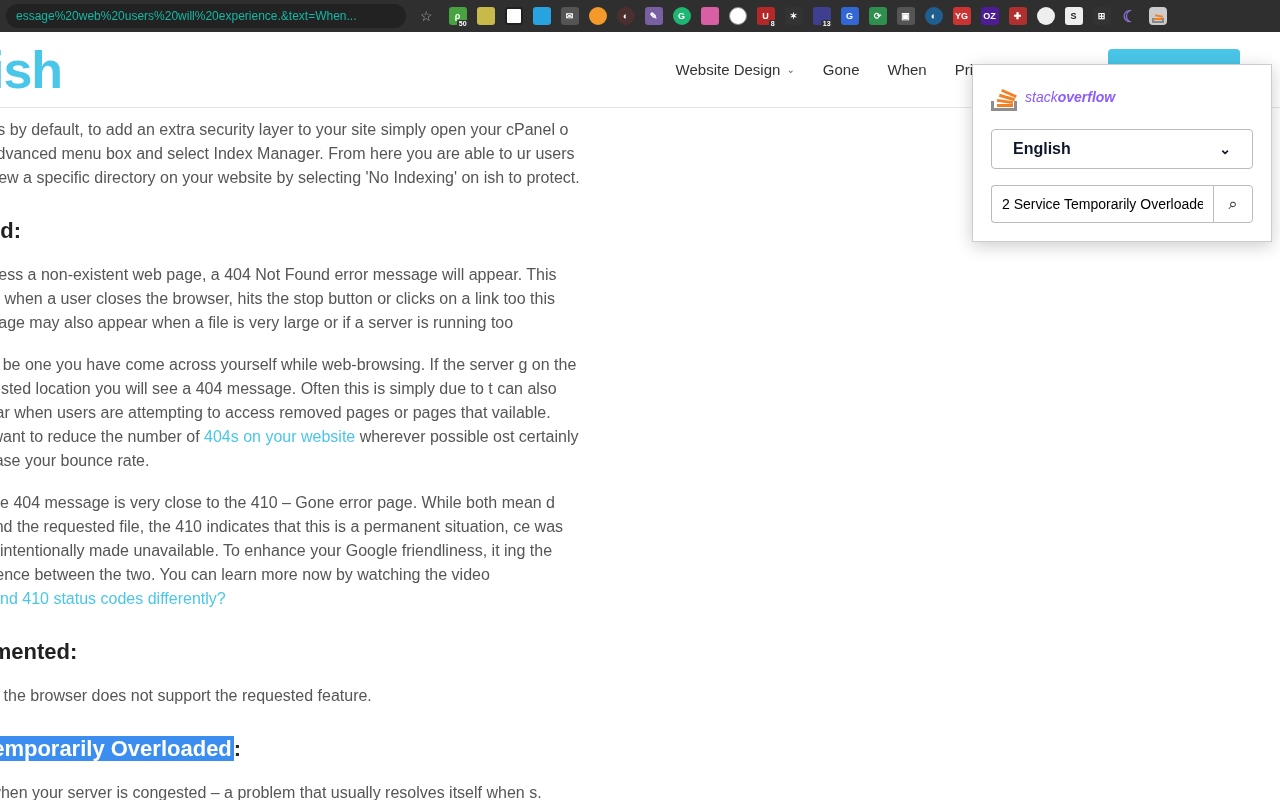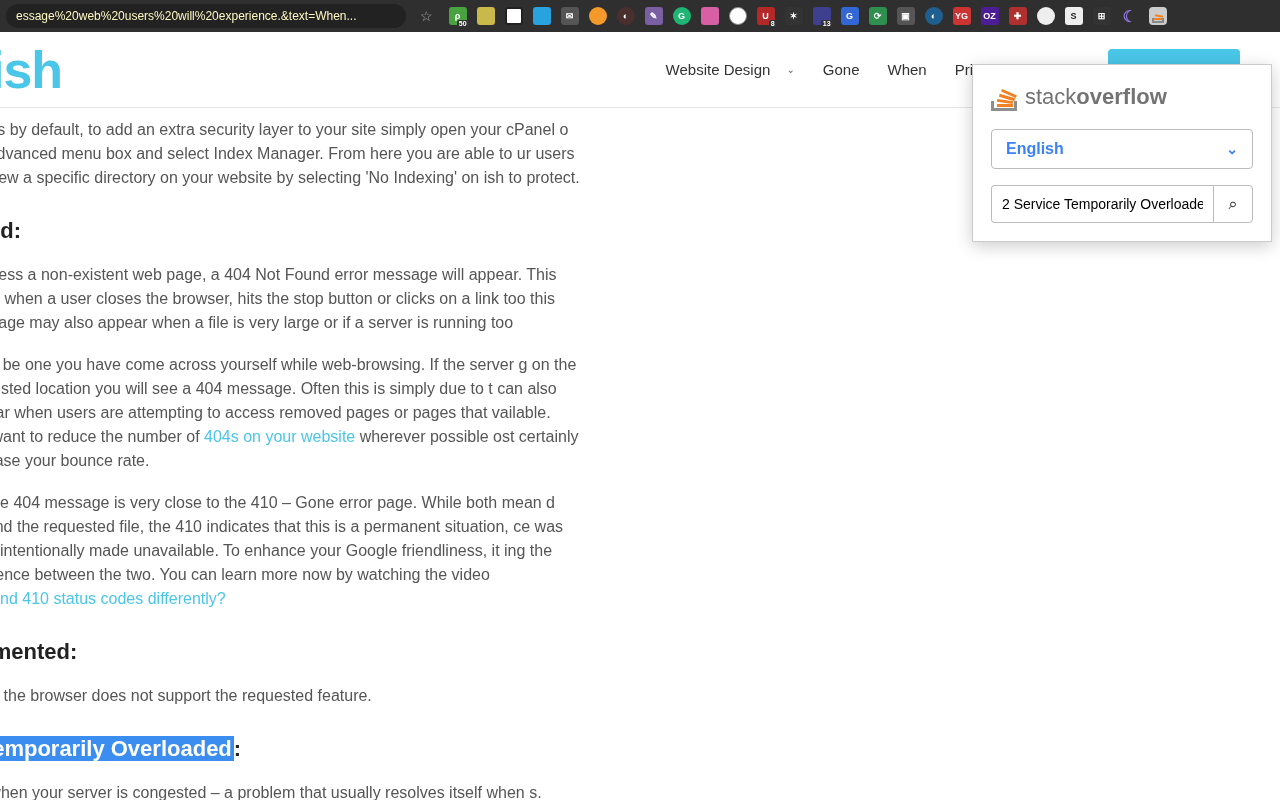--- a/index.html
+++ b/index.html
@@ -1,55 +1,55 @@
 <!DOCTYPE html>
 <html><head>
 <meta charset="utf-8">
 <style>
   * { box-sizing: border-box; margin: 0; padding: 0; }
   html, body { width: 1280px; height: 800px; overflow: hidden; font-family: -apple-system, BlinkMacSystemFont, "Segoe UI", Helvetica, Arial, sans-serif; background: #fff; }
   
   
   .chrome-bar { background: #2f2f2f; height: 32px; display: flex; align-items: center; padding: 0 6px; gap: 8px; position: relative; }
-  .omnibox { background: #222; color: #fef9c3; height: 24px; border-radius: 12px; display: flex; align-items: center; padding: 0 10px; font-size: 12px; width: 400px; flex-shrink: 0; }
+  .omnibox { background: #222; color: #14b8a6; height: 24px; border-radius: 12px; display: flex; align-items: center; padding: 0 10px; font-size: 12px; width: 400px; flex-shrink: 0; }
   .star { color: #aaa; font-size: 14px; margin-left: 6px; }
   .ext-icons { display: flex; gap: 10px; margin-left: 8px; align-items: center; }
   .ext { width: 18px; height: 18px; border-radius: 3px; display: flex; align-items: center; justify-content: center; font-size: 9px; color: #fff; font-weight: bold; position: relative; }
   .badge-num { position: absolute; bottom: -2px; right: -2px; background: #333; color: #fff; font-size: 7px; padding: 0 2px; border-radius: 2px; }
   
   
   .site-header { height: 76px; border-bottom: 1px solid #e5e5e5; display: flex; align-items: center; justify-content: space-between; padding: 0 40px 0 0; background: #fff; }
   .logo-part { font-size: 52px; font-weight: 600; color: #4ac6e8; letter-spacing: -1px; margin-left: -10px; font-family: sans-serif; }
   .nav { display: flex; gap: 28px; align-items: center; }
   .nav a { color: #333; text-decoration: none; font-size: 15px; font-weight: 500; }
-  .nav .wd { display: flex; align-items: center; gap: 16px; }
+  .nav .wd { display: flex; align-items: center; gap: 6px; }
   .chev { font-size: 10px; color: #666; }
   .cta-btn { background: #4ac6e8; color: #fff; border: none; padding: 12px 20px; border-radius: 4px; font-size: 15px; font-weight: 600; cursor: pointer; }
   
   
   .article { padding: 10px 0 0 0; color: #555; font-size: 16px; line-height: 1.5; margin-left: -40px; max-width: 620px; }
   .article p { margin-bottom: 18px; }
   .article h3 { color: #222; font-size: 22px; font-weight: 700; margin: 24px 0 16px 0; }
   .article a { color: #4ac6e8; text-decoration: none; }
   .hl { background: #3b8ef0; color: #fff; padding: 0 2px; }
   
   
   .popup { position: absolute; top: 32px; right: 8px; width: 300px; background: #fff; border: 1px solid #ccc; box-shadow: 0 4px 16px rgba(0,0,0,0.2); padding: 18px; z-index: 100; }
   .so-logo { display: flex; align-items: center; gap: 6px; margin-bottom: 18px; }
   .so-logo .stack { width: 28px; height: 28px; position: relative; }
   .so-logo .tray { position: absolute; bottom: 0; left: 0; width: 26px; height: 10px; border: 3px solid #8e8e8e; border-top: none; }
   .so-logo .bar { position: absolute; width: 16px; height: 3px; background: #f48024; left: 6px; }
   .so-logo .b1 { bottom: 4px; transform: rotate(0deg); }
   .so-logo .b2 { bottom: 8px; transform: rotate(8deg); }
   .so-logo .b3 { bottom: 12px; transform: rotate(16deg); left: 8px; }
   .so-logo .b4 { bottom: 16px; transform: rotate(24deg); left: 10px; }
-  .so-text { font-size: 22px; color: #737373; }
+  .so-text { font-size: 14px; color: #8b5cf6; font-style: italic; }
   .so-text .b { font-weight: 700; }
   .lang-label { font-size: 14px; color: #333; margin-bottom: 10px; }
-  .lang-select { width: 100%; height: 40px; border: 1px solid #bbb; border-radius: 4px; display: flex; align-items: center; justify-content: space-between; padding: 0 14px; font-size: 16px; font-weight: 600; color: #3b82f6; margin-bottom: 16px; cursor: pointer; }
+  .lang-select { width: 100%; height: 40px; border: 1px solid #bbb; border-radius: 4px; display: flex; align-items: center; justify-content: space-between; padding: 0 21px; font-size: 16px; font-weight: 600; color: #0f172a; margin-bottom: 16px; cursor: pointer; }
   .search-row { display: flex; }
   .search-input { flex: 1; height: 38px; border: 1px solid #bbb; border-right: none; border-radius: 4px 0 0 4px; padding: 0 10px; font-size: 14px; outline: none; }
   .search-btn { width: 40px; height: 38px; border: 1px solid #bbb; border-radius: 0 4px 4px 0; background: #fff; display: flex; align-items: center; justify-content: center; font-size: 16px; cursor: pointer; }
   
   .content-wrap { position: relative; height: 768px; overflow: hidden; }
 </style>
 </head>
 <body>
 
 <div class="chrome-bar">

